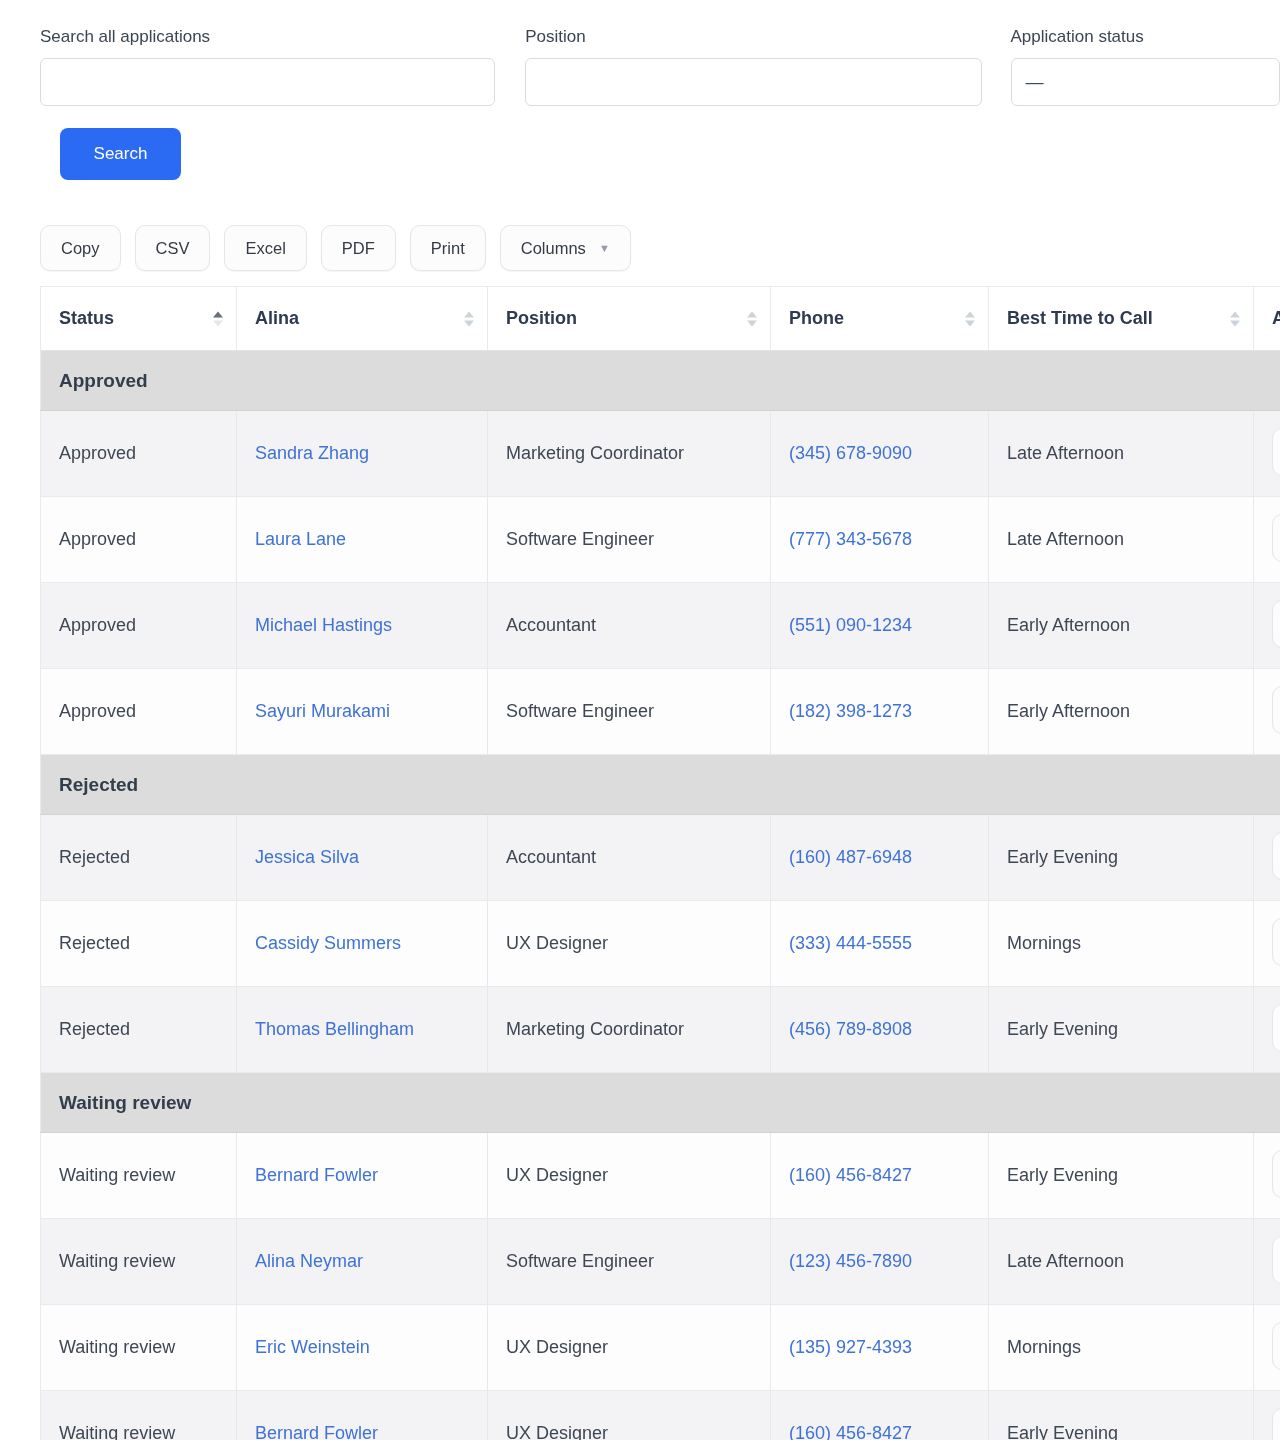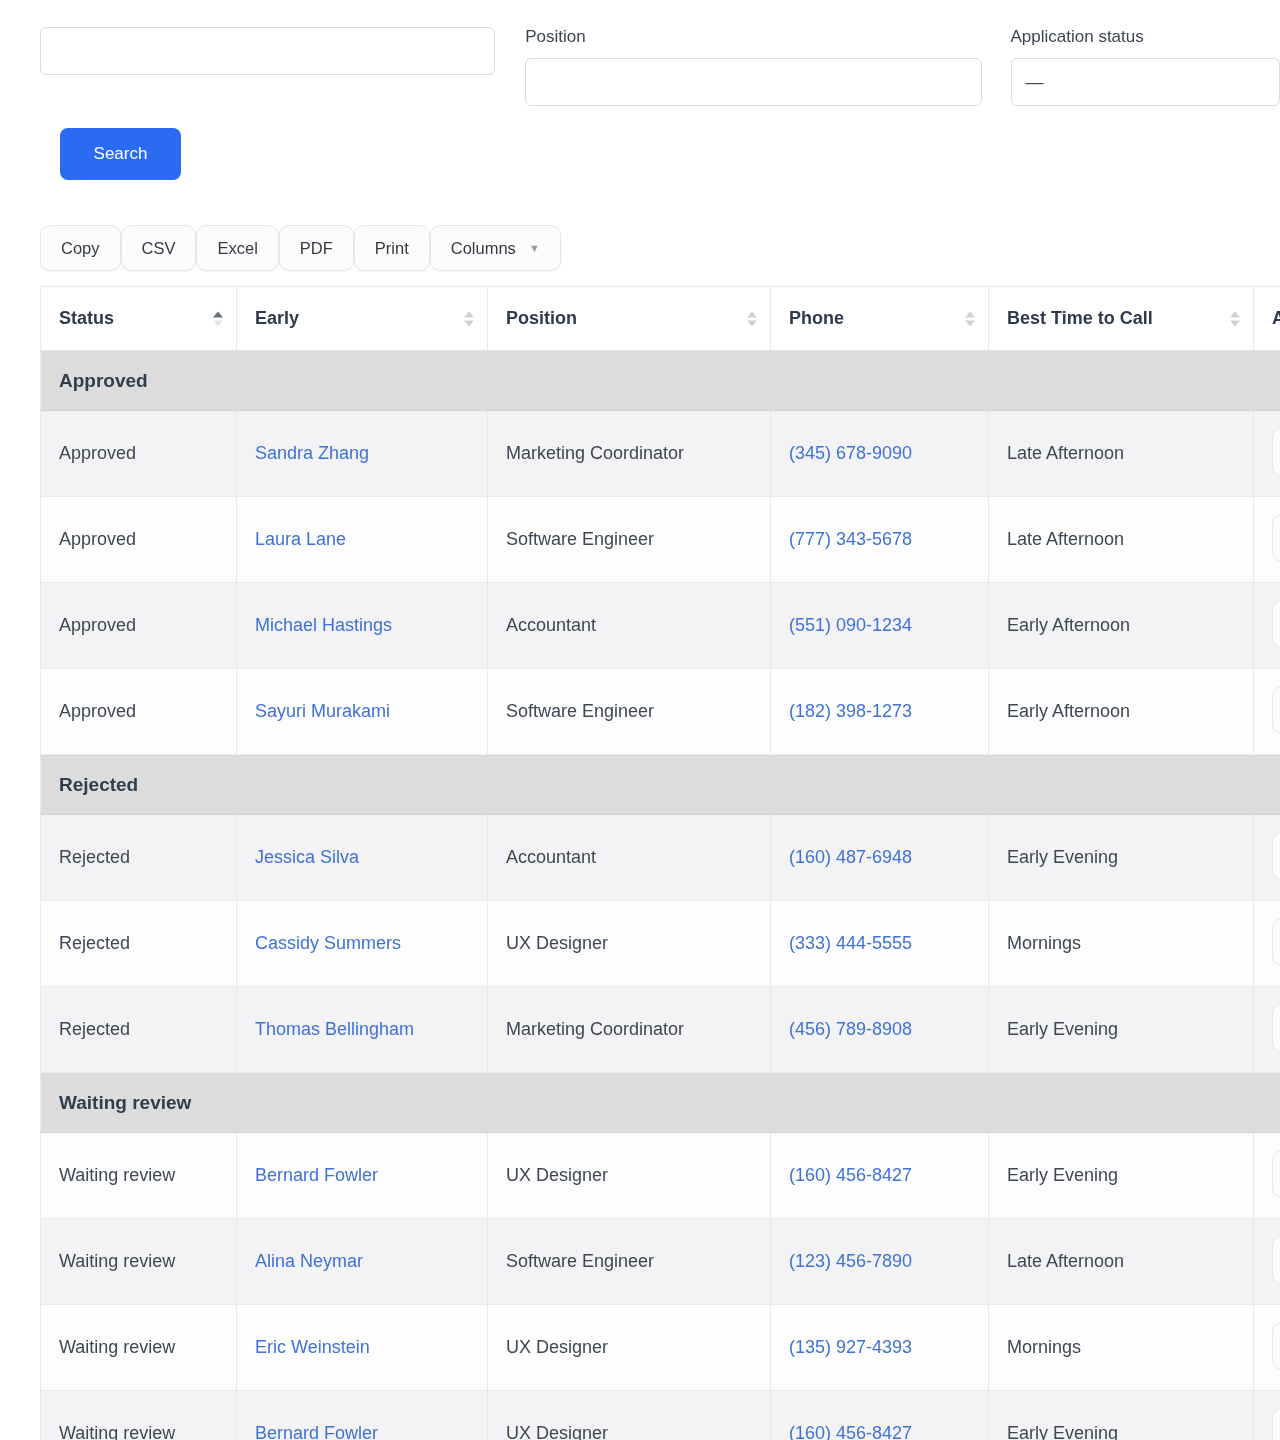--- a/index.html
+++ b/index.html
@@ -33,21 +33,21 @@
     margin-top: 22px;
     width: 121px; height: 52px;
     background: #2b6bf3; color: #ffffff;
     border: none; border-radius: 8px;
     font-size: 17px; font-family: "Liberation Sans", sans-serif;
     cursor: pointer;
     margin-left: 20px;
   }
 
   
-  .toolbar { margin-top: 45px; display: flex; gap: 0; }
+  .toolbar { margin-top: 45px; display: flex; gap: 14px; }
   .tb-btn {
     height: 46px; padding: 0 20px;
     display: inline-flex; align-items: center; gap: 13px;
     background: #fcfcfd;
     border: 1px solid #e3e6ea; border-radius: 10px;
     box-shadow: 0 1px 1px rgba(0,0,0,0.04);
     font-size: 16.5px; color: #343b44;
     font-family: "Liberation Sans", sans-serif;
     cursor: pointer;
   }
@@ -116,20 +116,21 @@
   }
 </style>
 </head>
 <body>
 
 <div class="page">
 
   
   <div class="filters">
     <div class="field field-search">
+      <label class="field-label">Search all applications</label>
       <input class="text-input" type="text" value="" style="">
     </div>
     <div class="field field-position">
       <label class="field-label">Position</label>
       <input class="text-input" type="text" value="" style="">
     </div>
     <div class="field field-status">
       <label class="field-label">Application status</label>
       <div class="select-box">
         <span>—</span>
@@ -162,21 +163,21 @@
           <col class="c3">
           <col class="c4">
           <col class="c5">
       </colgroup>
       <thead>
         <tr id="header-row">
             <th class="sorted-asc"><span>Status</span><span class="sorts">
                 <span class="tri up"></span>
                 <span class="tri down"></span>
               </span></th>
-            <th><span>Early</span><span class="sorts">
+            <th><span>Alina</span><span class="sorts">
                 <span class="tri up"></span>
                 <span class="tri down"></span>
               </span></th>
             <th><span>Position</span><span class="sorts">
                 <span class="tri up"></span>
                 <span class="tri down"></span>
               </span></th>
             <th><span>Phone</span><span class="sorts">
                 <span class="tri up"></span>
                 <span class="tri down"></span>

